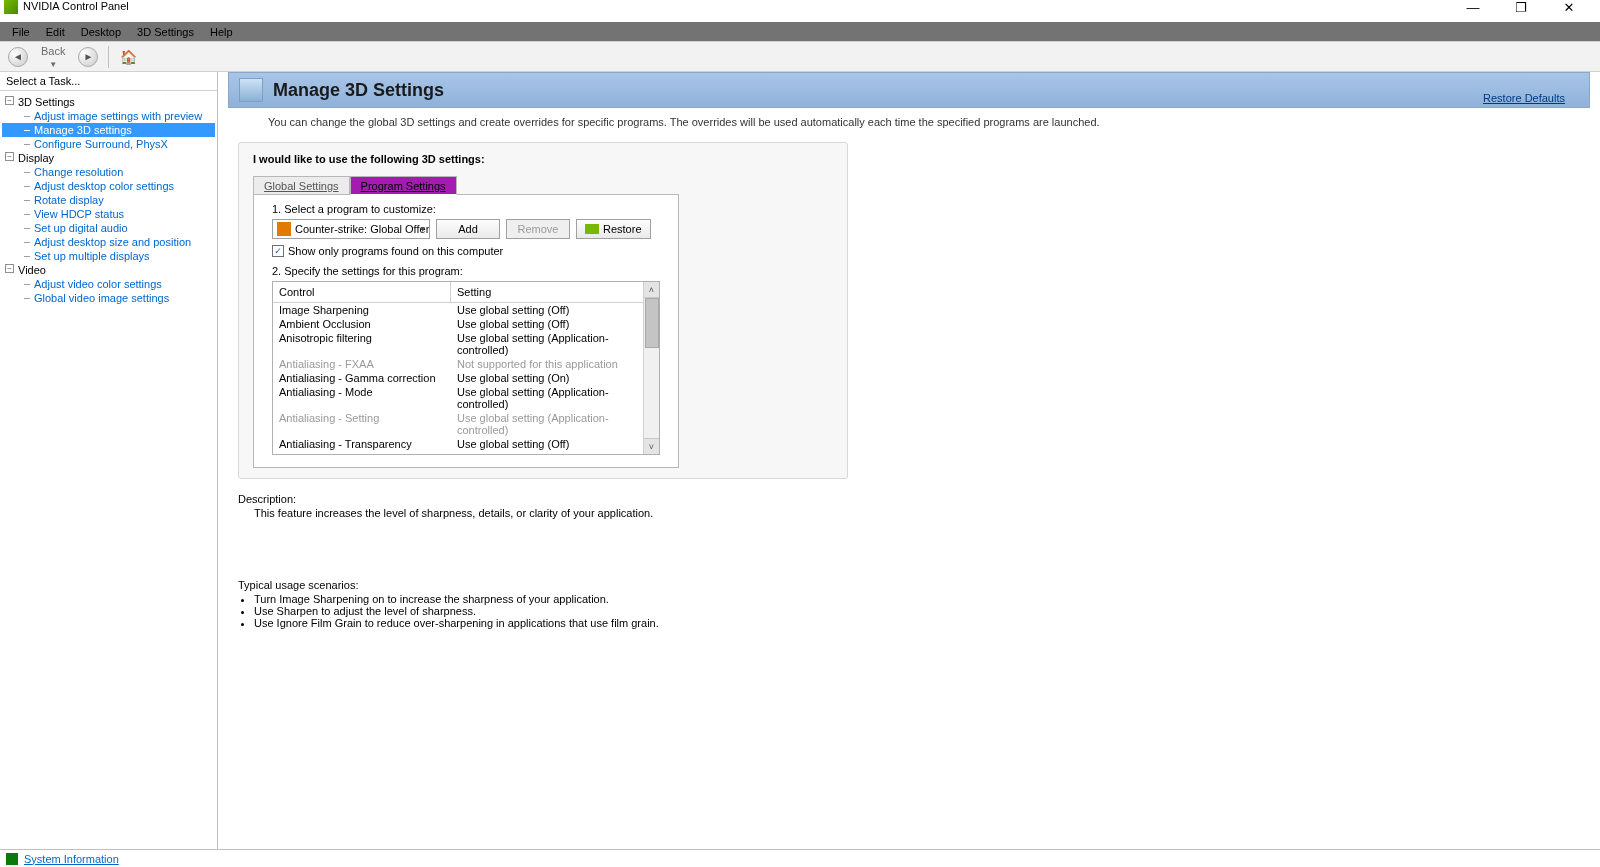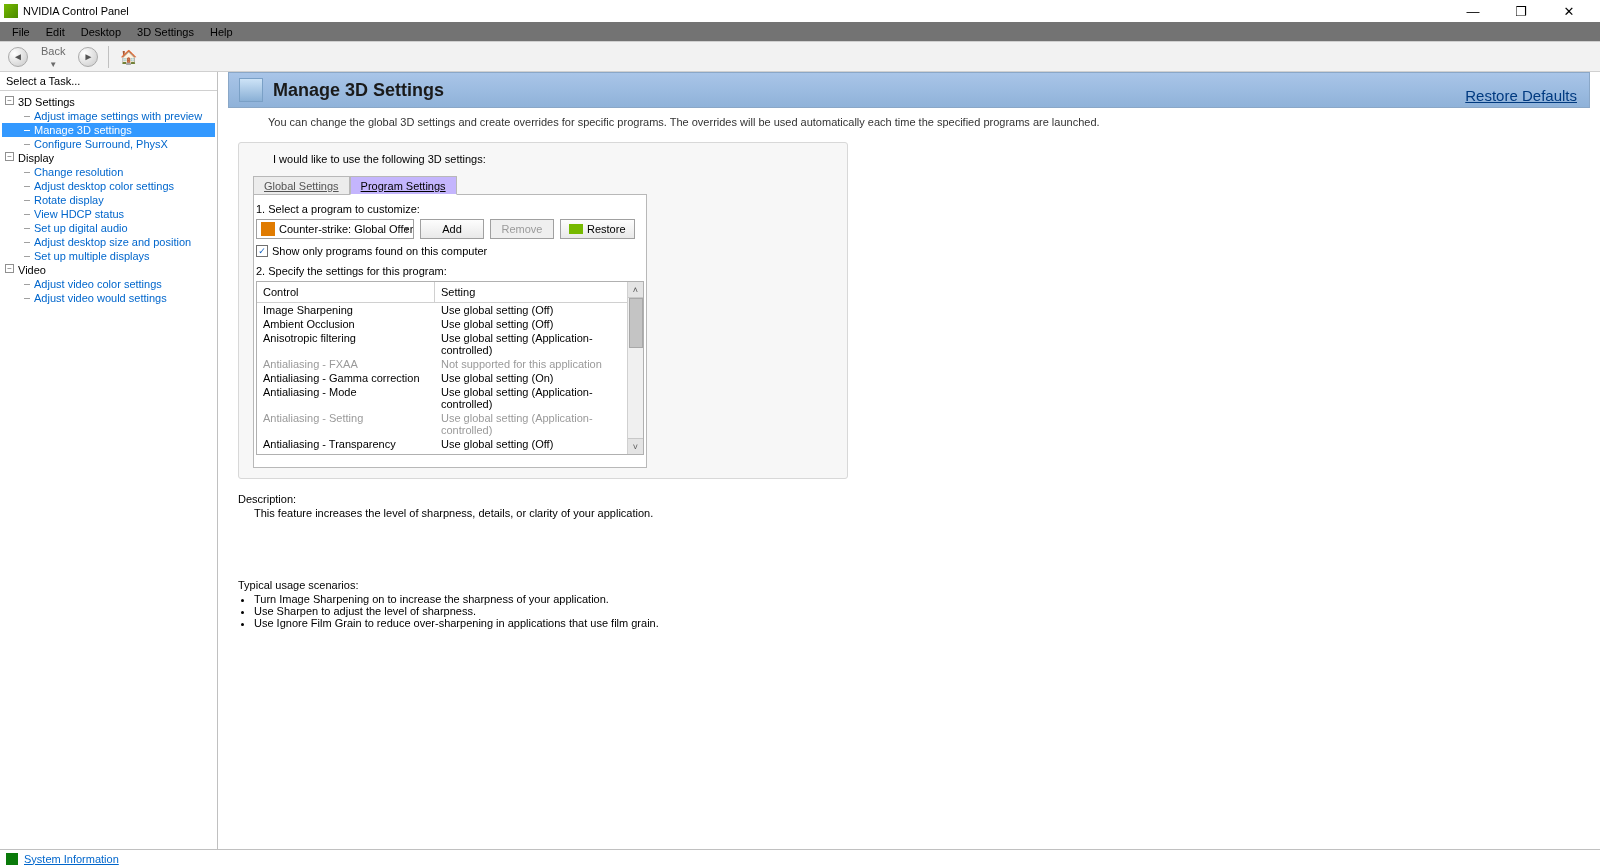--- a/index.html
+++ b/index.html
@@ -11,21 +11,20 @@
     color: #000;
     width: 1600px;
     height: 867px;
     overflow: hidden;
   }
 
   
   .titlebar {
     height: 22px;
     display: flex;
-    align-items: center;
     padding: 0 4px;
     background: #fff;
   }
   .titlebar .app-icon {
     width: 14px; height: 14px;
     background: linear-gradient(135deg,#76b900 0%,#4a8a00 100%);
     margin-right: 5px;
     display:inline-block;
   }
   .titlebar .title { flex: 0 0 auto; }
@@ -132,55 +131,55 @@
   }
   .page-header .ph-icon {
     width:24px;height:24px;margin-right:10px;
     background:linear-gradient(#cde3f7,#8ab0d6);
     border:1px solid #7aa0c6;
   }
   .page-header h1 {
     margin:0;font-size:18px;font-weight:600;color:#1a1a1a;
   }
   .restore-defaults {
-    position:absolute;right:12px;bottom:3px;
-    color:#003a80;text-decoration:underline;font-size:15px;
+    position:absolute;right:24px;bottom:3px;
+    color:#003a80;text-decoration:underline;font-size:11px;
   }
   .subtext { padding:8px 0 8px 40px; color:#333; font-size:11px; }
 
   .settings-panel {
     margin:6px 10px 6px 10px;
     border:1px solid #d8d8d8;
     background:#f7f7f7;
     border-radius:3px;
     padding:10px 14px;
     width:610px;
   }
-  .panel-title { font-weight:normal; margin-bottom:10px;margin-left:20px; }
+  .panel-title { font-weight:bold; margin-bottom:10px; }
 
   .tabs { display:flex; position:relative; top:1px; }
   .tab {
     border:1px solid #b8b8b8;
     background:#ececec;
     padding:3px 10px 2px;
     font-size:11px;
     margin-right:0;
     color:#555;
     position:relative;
     text-decoration:underline;
   }
   .tab.active {
-    background:#c4b5fd;border-bottom-color:#fff;color:#000;
+    background:#a21caf;border-bottom-color:#fff;color:#000;
     z-index:2;
   }
 
   .tab-body {
     border:1px solid #b8b8b8;
     background:#fff;
-    padding:8px 2px 12px;
+    padding:8px 18px 12px;
     width:388px;
     box-sizing:content-box;
   }
 
   .step-label { margin-bottom:4px; }
   .prog-row { display:flex;gap:6px;align-items:center;margin-bottom:6px; }
   .prog-select {
     width:158px;height:20px;border:1px solid #a0a0a0;background:#fff;
     display:flex;align-items:center;padding:0 16px 0 4px;position:relative;
     font-size:11px;overflow:hidden;white-space:nowrap;
@@ -274,21 +273,21 @@
         <div class="tree-node tree-group-label"><span class="tree-toggle">−</span><span>Display</span></div>
         <div class="tree-node tree-link">Change resolution</div>
         <div class="tree-node tree-link">Adjust desktop color settings</div>
         <div class="tree-node tree-link">Rotate display</div>
         <div class="tree-node tree-link">View HDCP status</div>
         <div class="tree-node tree-link">Set up digital audio</div>
         <div class="tree-node tree-link">Adjust desktop size and position</div>
         <div class="tree-node tree-link">Set up multiple displays</div>
         <div class="tree-node tree-group-label"><span class="tree-toggle">−</span><span>Video</span></div>
         <div class="tree-node tree-link">Adjust video color settings</div>
-        <div class="tree-node tree-link">Adjust video would settings</div>
+        <div class="tree-node tree-link">Global video image settings</div>
       </div>
   </div>
 
   <div class="content">
     <div class="content-pad">
       <div class="page-header">
         <span class="ph-icon"></span>
         <h1>Manage 3D Settings</h1>
         <a class="restore-defaults">Restore Defaults</a>
       </div>

